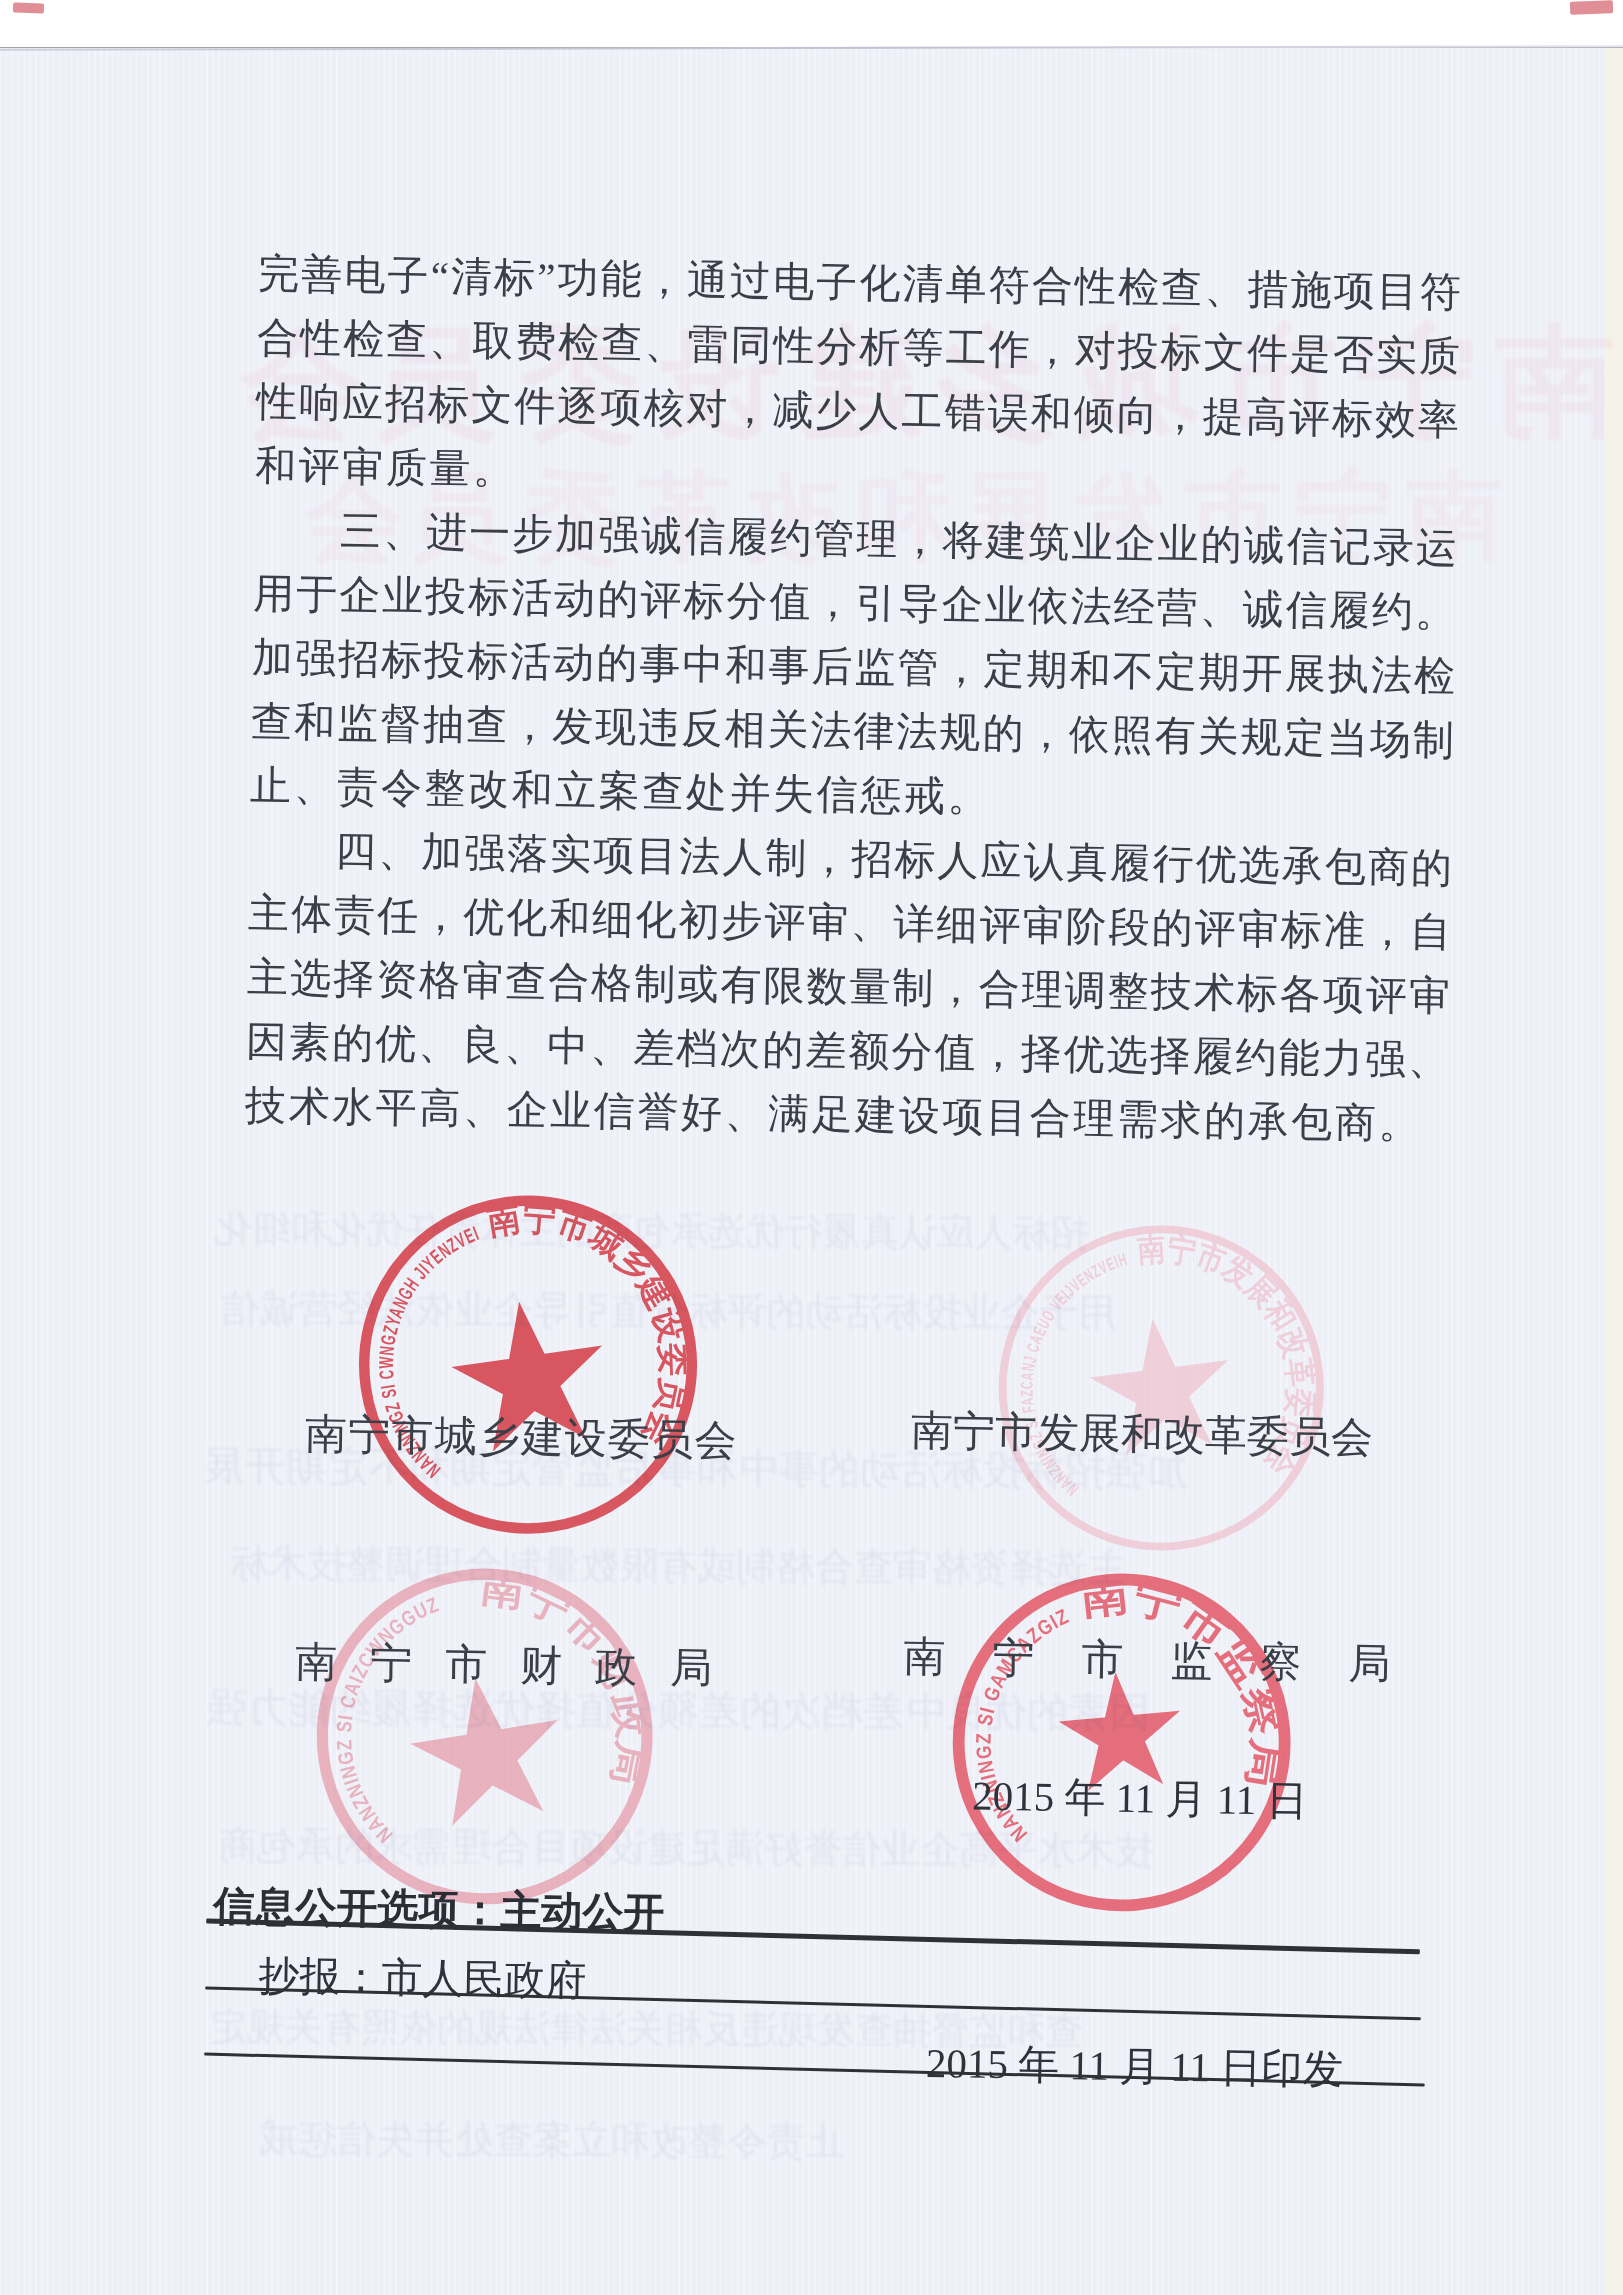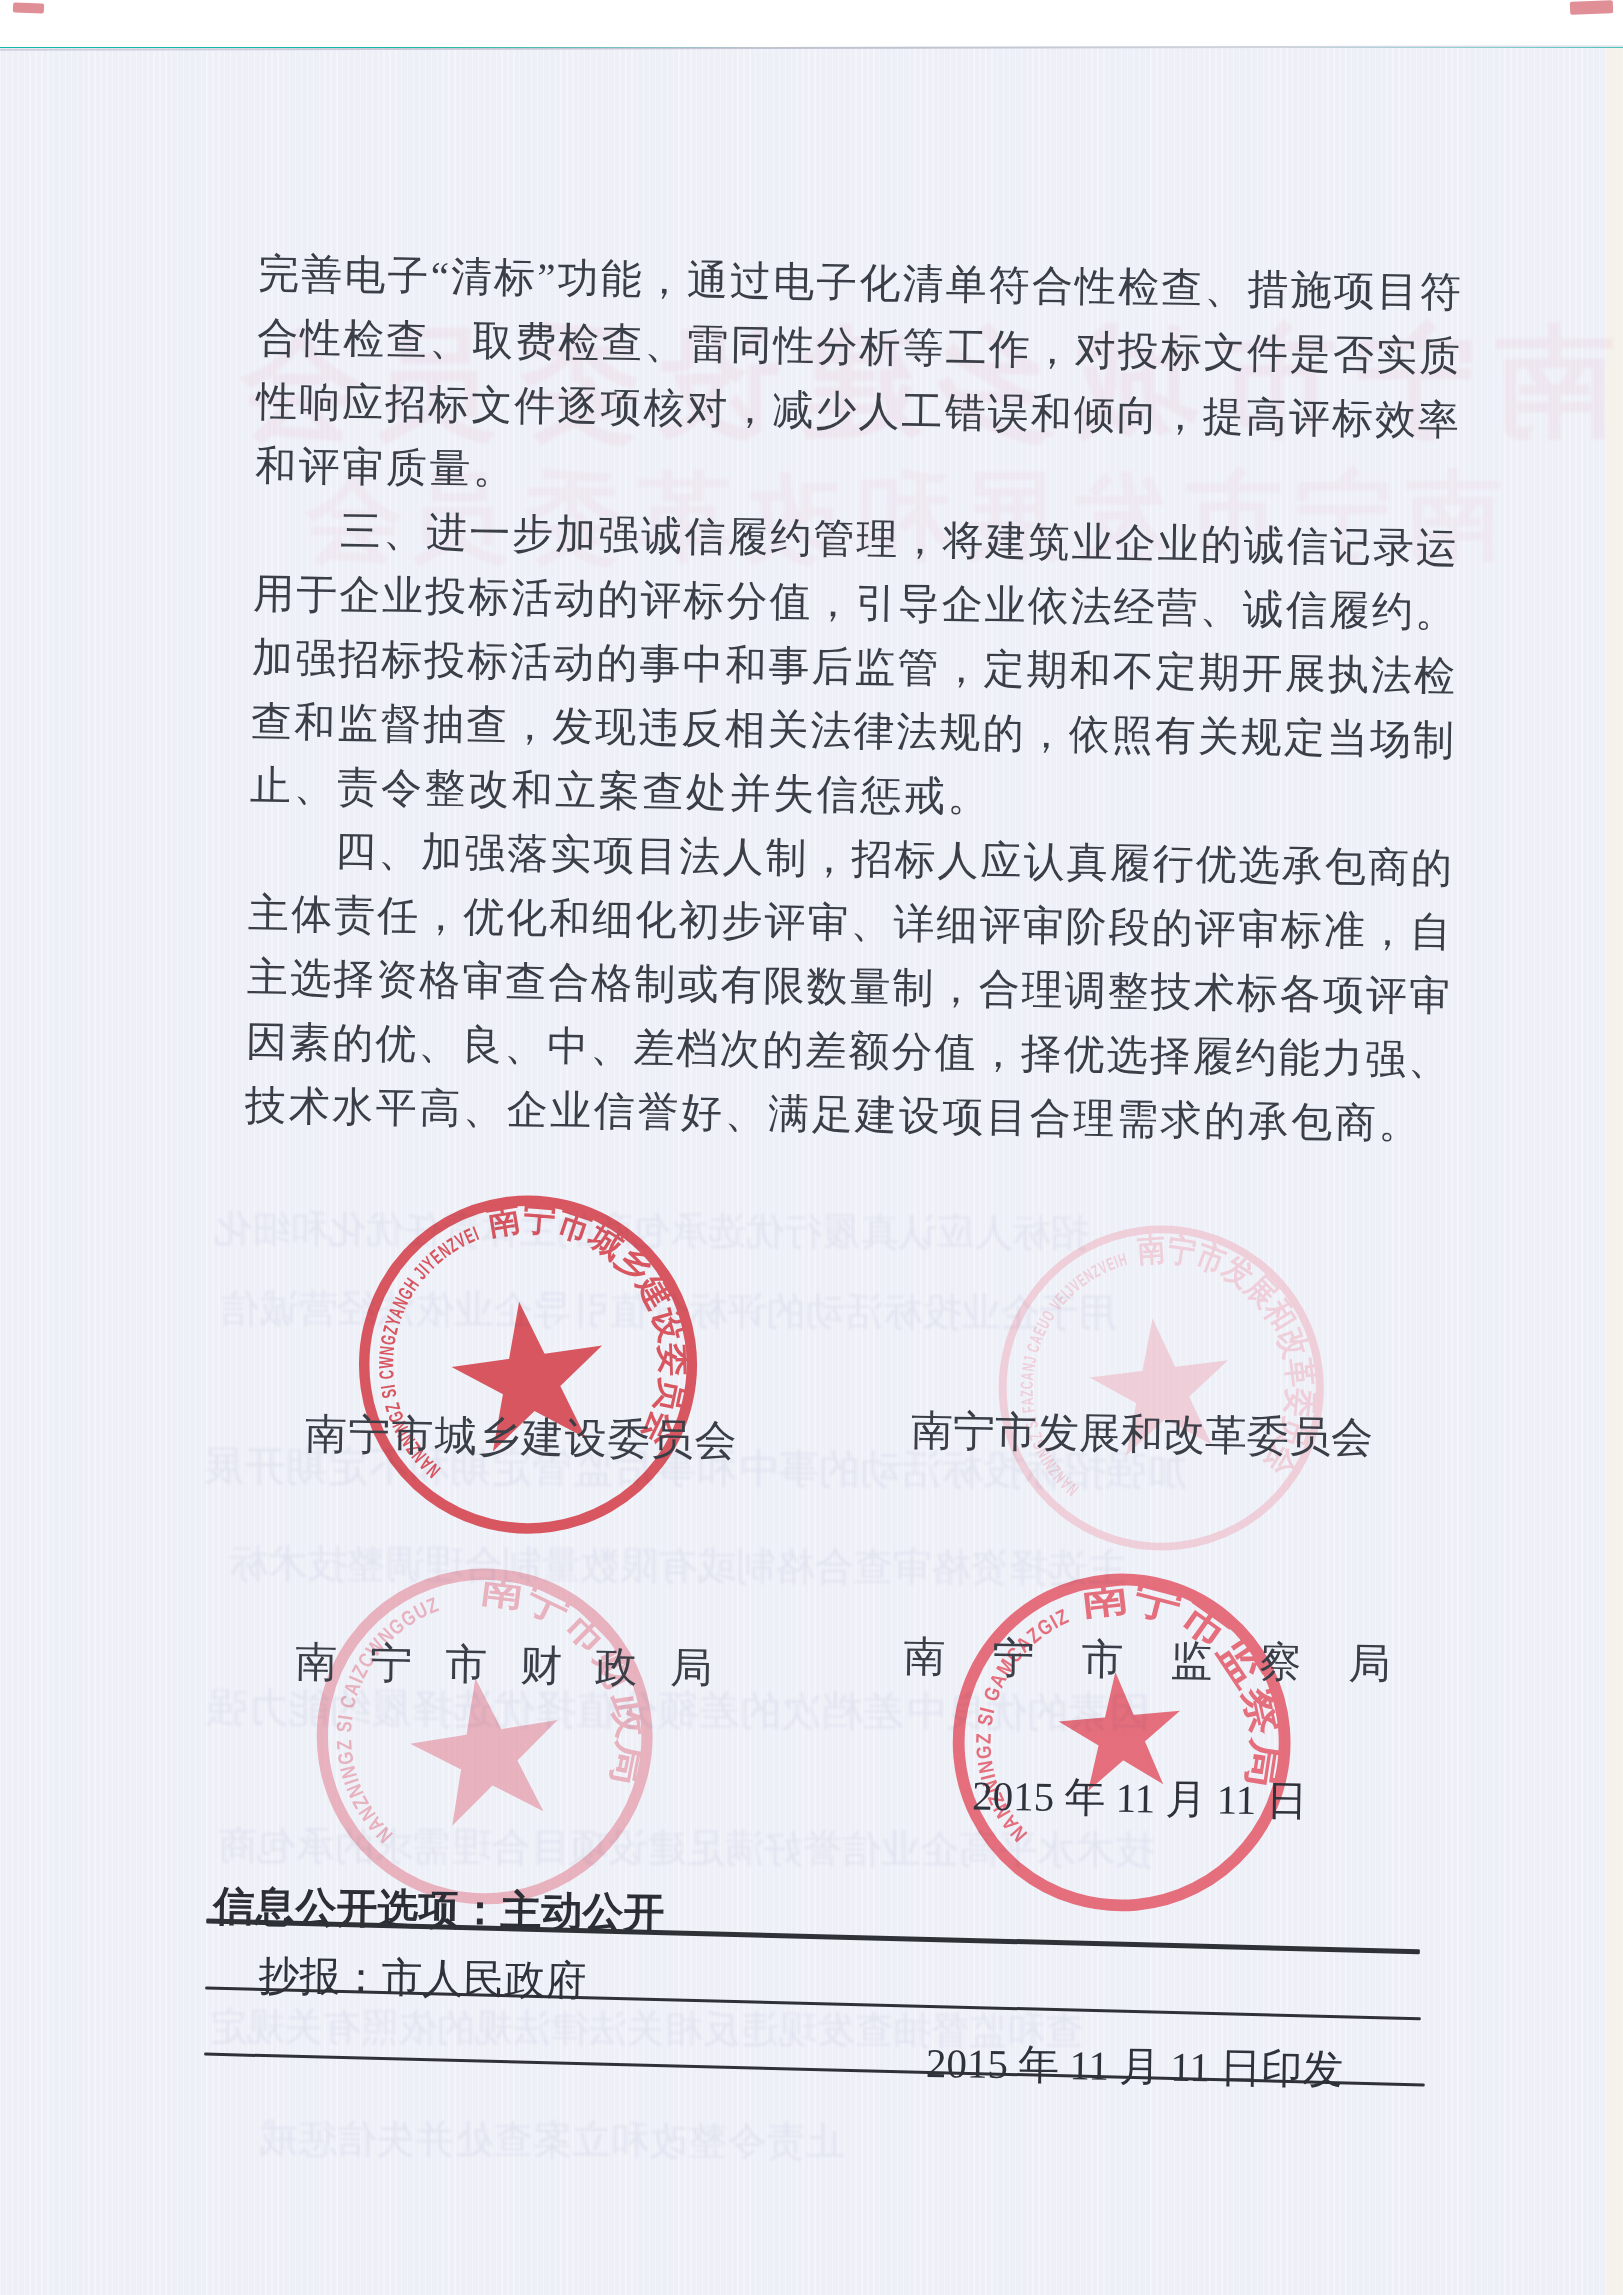--- a/index.html
+++ b/index.html
@@ -1,16 +1,16 @@
 <!DOCTYPE html>
 <html style="--ink: #3a3e46; --line: #2e3136; --paper: #eef0f8;font-size:10.5px"><head>
 <meta charset="utf-8">
 <style>
   html,body{margin:0;padding:0;background:#ffffff;}
-  .page{position:relative;width:1623px;height:2295px;overflow:hidden;background:#14b8a6;
+  .page{position:relative;width:1623px;height:2295px;overflow:hidden;background:#a3a3a3;
         font-family:"Liberation Serif","DejaVu Serif",serif;color:var(--ink,#3a3e46);text-decoration:underline;}
   .topband{position:absolute;top:0;left:0;right:0;height:47px;background:#ffffff;z-index:6;}
   .seam{position:absolute;top:47px;left:0;right:0;height:2px;z-index:6;
         background:linear-gradient(90deg,#cdd0da 0%,#bfc2cf 55%,#e2e4ee 100%);transform:rotate(-0.12deg);}
   .paper{position:absolute;top:48px;left:0;right:0;bottom:0;background:var(--paper,#eef0f8);
          background-image:repeating-linear-gradient(90deg,rgba(255,255,255,.35) 0 1.3px,rgba(255,255,255,0) 1.3px 5.9px);}
   .edge-r{position:absolute;top:48px;bottom:0;right:0;width:17px;background:#f6f3e7;opacity:.8;}
   .rot{position:absolute;inset:0;transform:rotate(0.9deg);transform-origin:812px 1113px;}
   
   .bodyblock{position:absolute;left:245px;top:250px;width:1203px;font-size:41px;line-height:64px;

